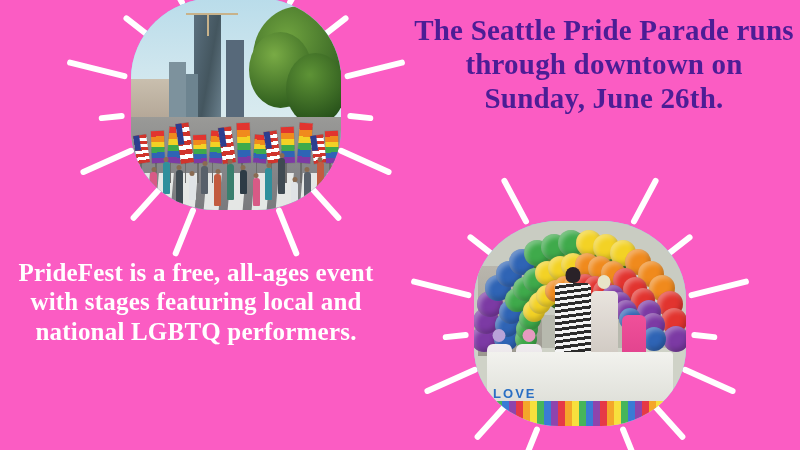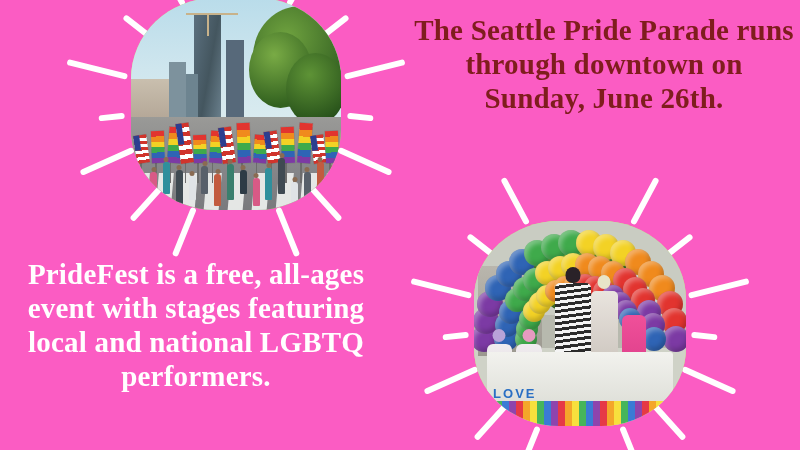--- a/index.html
+++ b/index.html
@@ -30,21 +30,21 @@
     background: #ffffff;
     border-radius: 6px;
     transform-origin: 0% 50%;
   }
 
   
   .photo {
     position: absolute;
     overflow: hidden;
     border-radius: 40% 40% 40% 40% / 38% 38% 38% 38%;
-    background: #bef264;
+    background: #7dd3fc;
     text-align: right;
   }
   .photo-inner {
     position: absolute;
     inset: 0;
   }
 
   
   #photo-parade { left: 131px; top: -2px; width: 210px; height: 212px; }
   .sky {
@@ -200,33 +200,33 @@
     position:absolute; left:70%; bottom:22%; width:11%; height:32%;
     border-radius:6px;
     background: linear-gradient(#f0509a,#d93b86);
   }
 
   
   #headline {
     position: absolute;
     left: 414px; top: 14px; width: 380px;
     text-align: center;
-    color: #7f1d1d;
+    color: #4c1d95;
     font-weight: bold;
     font-size: 29px;
     line-height: 1.17;
     letter-spacing: .2px;
   }
   #body-copy {
     position: absolute;
     left: 6px; top: 258px; width: 380px;
     text-align: center;
     color: #ffffff;
     font-weight: bold;
-    font-size: 29px;
+    font-size: 25px;
     line-height: 1.17;
     letter-spacing: .2px;
   }
   #credit {
     position: absolute;
     right: 6px; bottom: 3px;
     color: #ffd9ef;
     font-family: "Liberation Serif", serif;
     font-style: italic;
     font-size: 8.5px;

